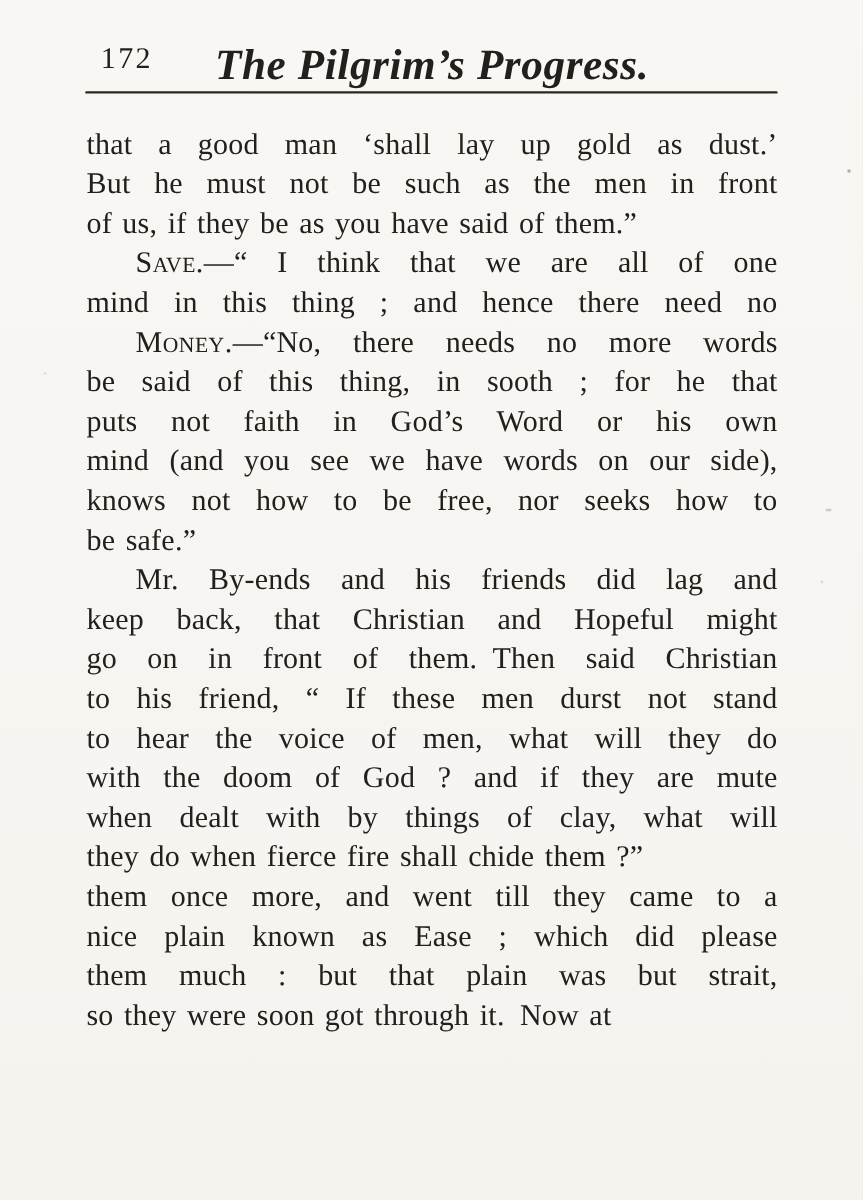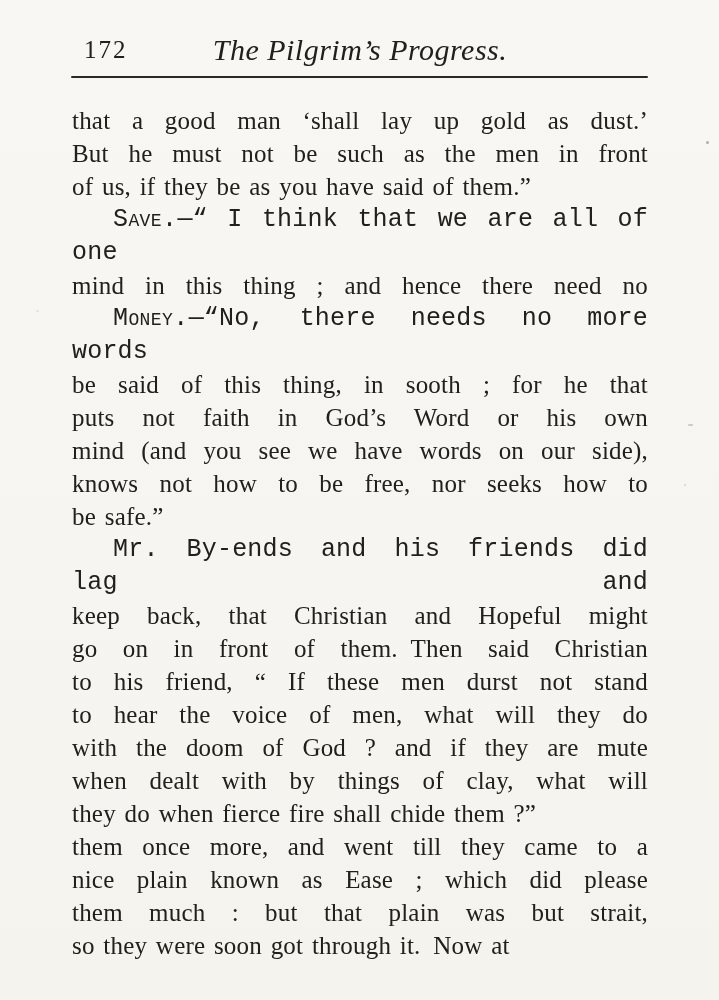--- a/index.html
+++ b/index.html
@@ -28,22 +28,23 @@
     position: absolute;
     left: 12px;
     top: 3px;
     font-size: 25px;
     letter-spacing: 2px;
   }
   .running-title {
     display: block;
     text-align: center;
     font-style: italic;
-    font-size: 30px;
+    font-size: 36px;
     letter-spacing: 0.5px;
+    font-weight: bold;
   }
   .header-rule {
     position: absolute;
     top: 76px;
     left: 71px;
     width: 577px;
     height: 2px;
     background: #2a2823;
     border-radius: 1px;
   }
@@ -58,21 +59,21 @@
   }
   .para { margin: 0; }
   .line {
     display: block;
     text-align: justify;
     text-align-last: justify;
     word-spacing: 0.09em;
     white-space: normal;
   }
   .line.last { text-align-last: left; }
-  .line.indent { text-indent: 41px; font-family: Liberation Mono, monospace; }
+  .line.indent { text-indent: 41px; }
   .speaker { font-variant: small-caps; letter-spacing: 0.4px; }
   .speck {
     position: absolute;
     background: rgba(45, 43, 38, 0.35);
     border-radius: 50%;
   }
   .speck.s1 { left: 706px; top: 141px; width: 3px; height: 3px; }
   .speck.s2 { left: 688px; top: 424px; width: 5px; height: 2px; border-radius: 1px; opacity: .6; }
   .speck.s3 { left: 684px; top: 484px; width: 2px; height: 2px; opacity: .5; }
   .speck.s4 { left: 36px;  top: 310px; width: 3px; height: 2px; opacity: .3; }

